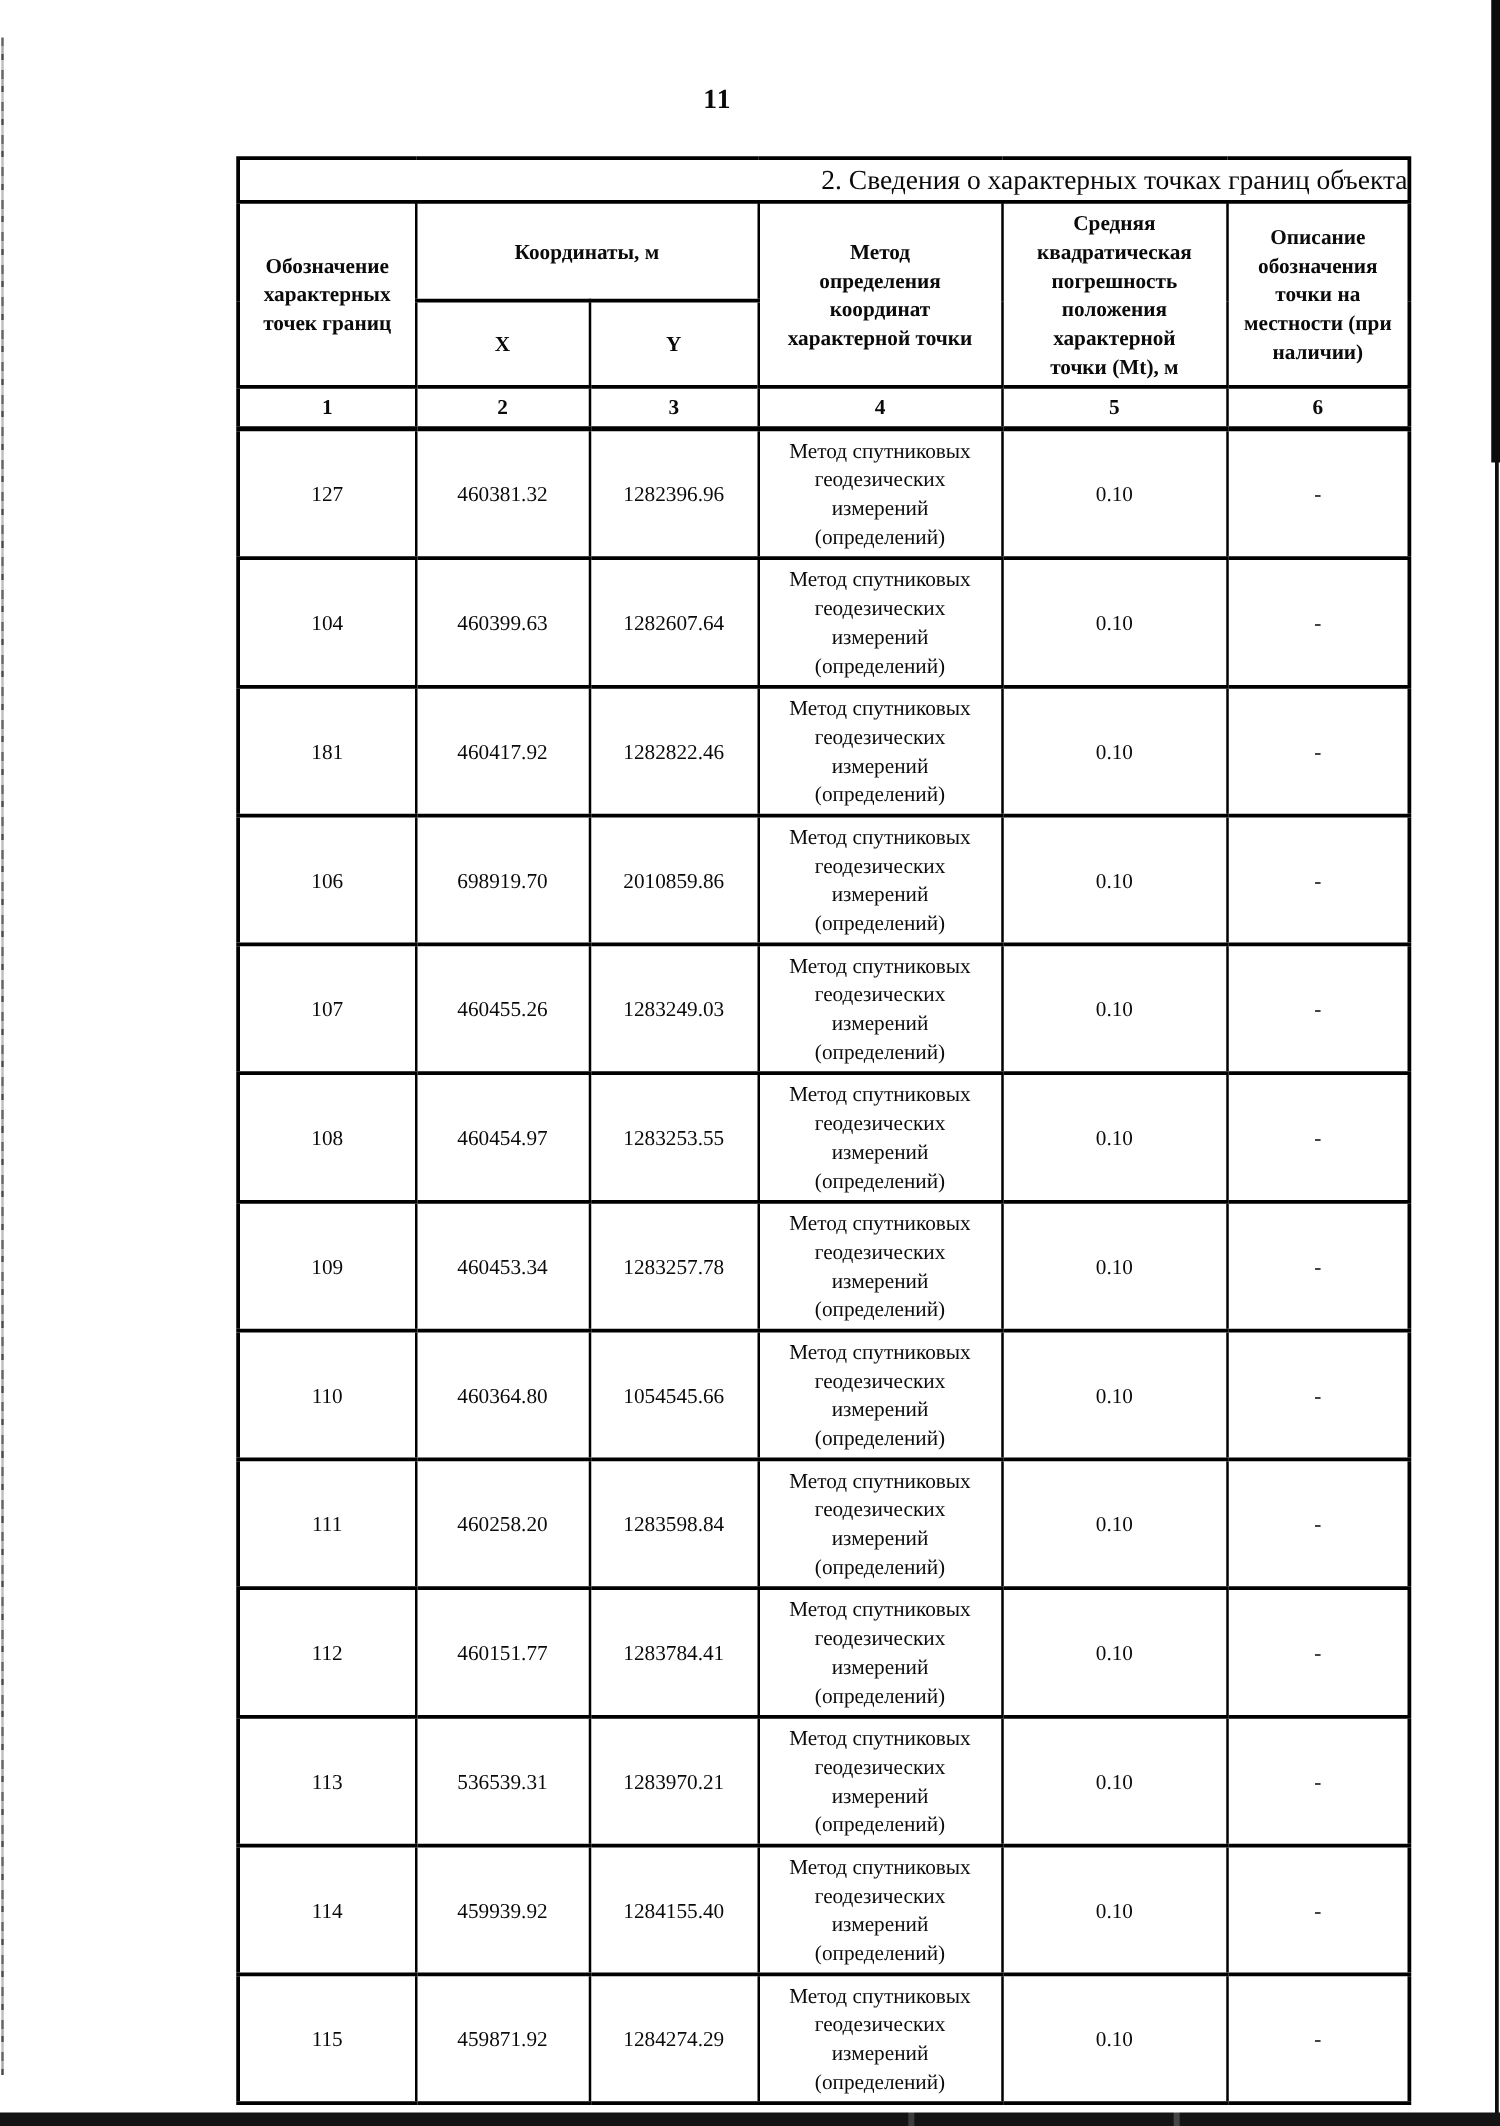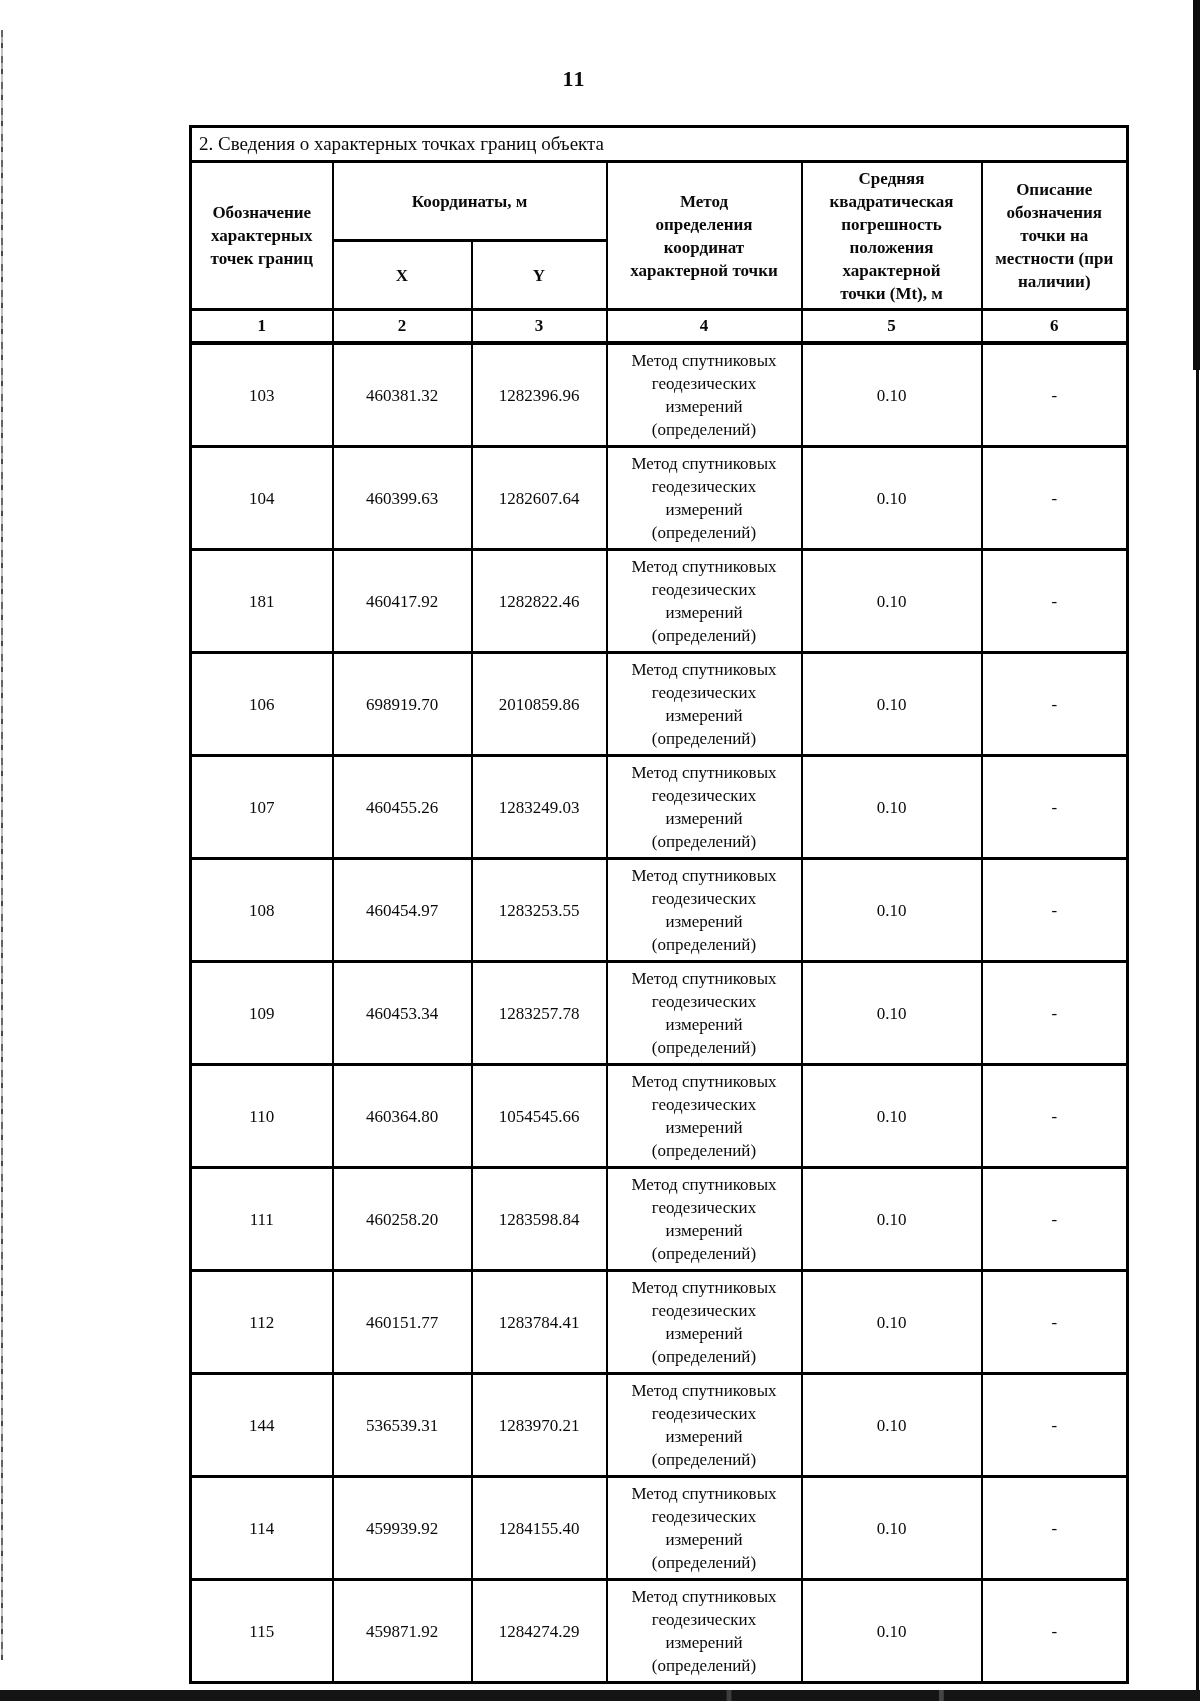--- a/index.html
+++ b/index.html
@@ -42,23 +42,23 @@
     border-right: 2px solid #000;
     border-top: 3px solid #000;
     border-bottom: 3px solid #000;
     text-align: center;
     vertical-align: middle;
     padding: 0;
     overflow: hidden;
   }
   .points-table .title-row td {
     height: 32px;
-    text-align: left;
+    text-align: right;
     padding-left: 7px;
-    font-size: 19px;
+    font-size: 22px;
     font-weight: normal;
   }
   .points-table .hdr {
     font-weight: bold;
     white-space: pre-line;
     line-height: 23px;
   }
   .points-table .hdr-row1 td { height: 76px; }
   .points-table .hdr-row2 td { height: 66px; }
   .points-table .nums td {
@@ -171,21 +171,21 @@
       <td>1</td>
       <td>2</td>
       <td>3</td>
       <td>4</td>
       <td>5</td>
       <td>6</td>
     </tr>
   </thead>
   <tbody id="rows-body">
       <tr>
-    <td>103</td>
+    <td>127</td>
     <td>460381.32</td>
     <td>1282396.96</td>
     <td class="method">Метод спутниковых
 геодезических
 измерений
 (определений)</td>
     <td>0.10</td>
     <td>-</td>
   </tr>
       <tr>
@@ -281,21 +281,21 @@
     <td>460151.77</td>
     <td>1283784.41</td>
     <td class="method">Метод спутниковых
 геодезических
 измерений
 (определений)</td>
     <td>0.10</td>
     <td>-</td>
   </tr>
       <tr>
-    <td>144</td>
+    <td>113</td>
     <td>536539.31</td>
     <td>1283970.21</td>
     <td class="method">Метод спутниковых
 геодезических
 измерений
 (определений)</td>
     <td>0.10</td>
     <td>-</td>
   </tr>
       <tr>

